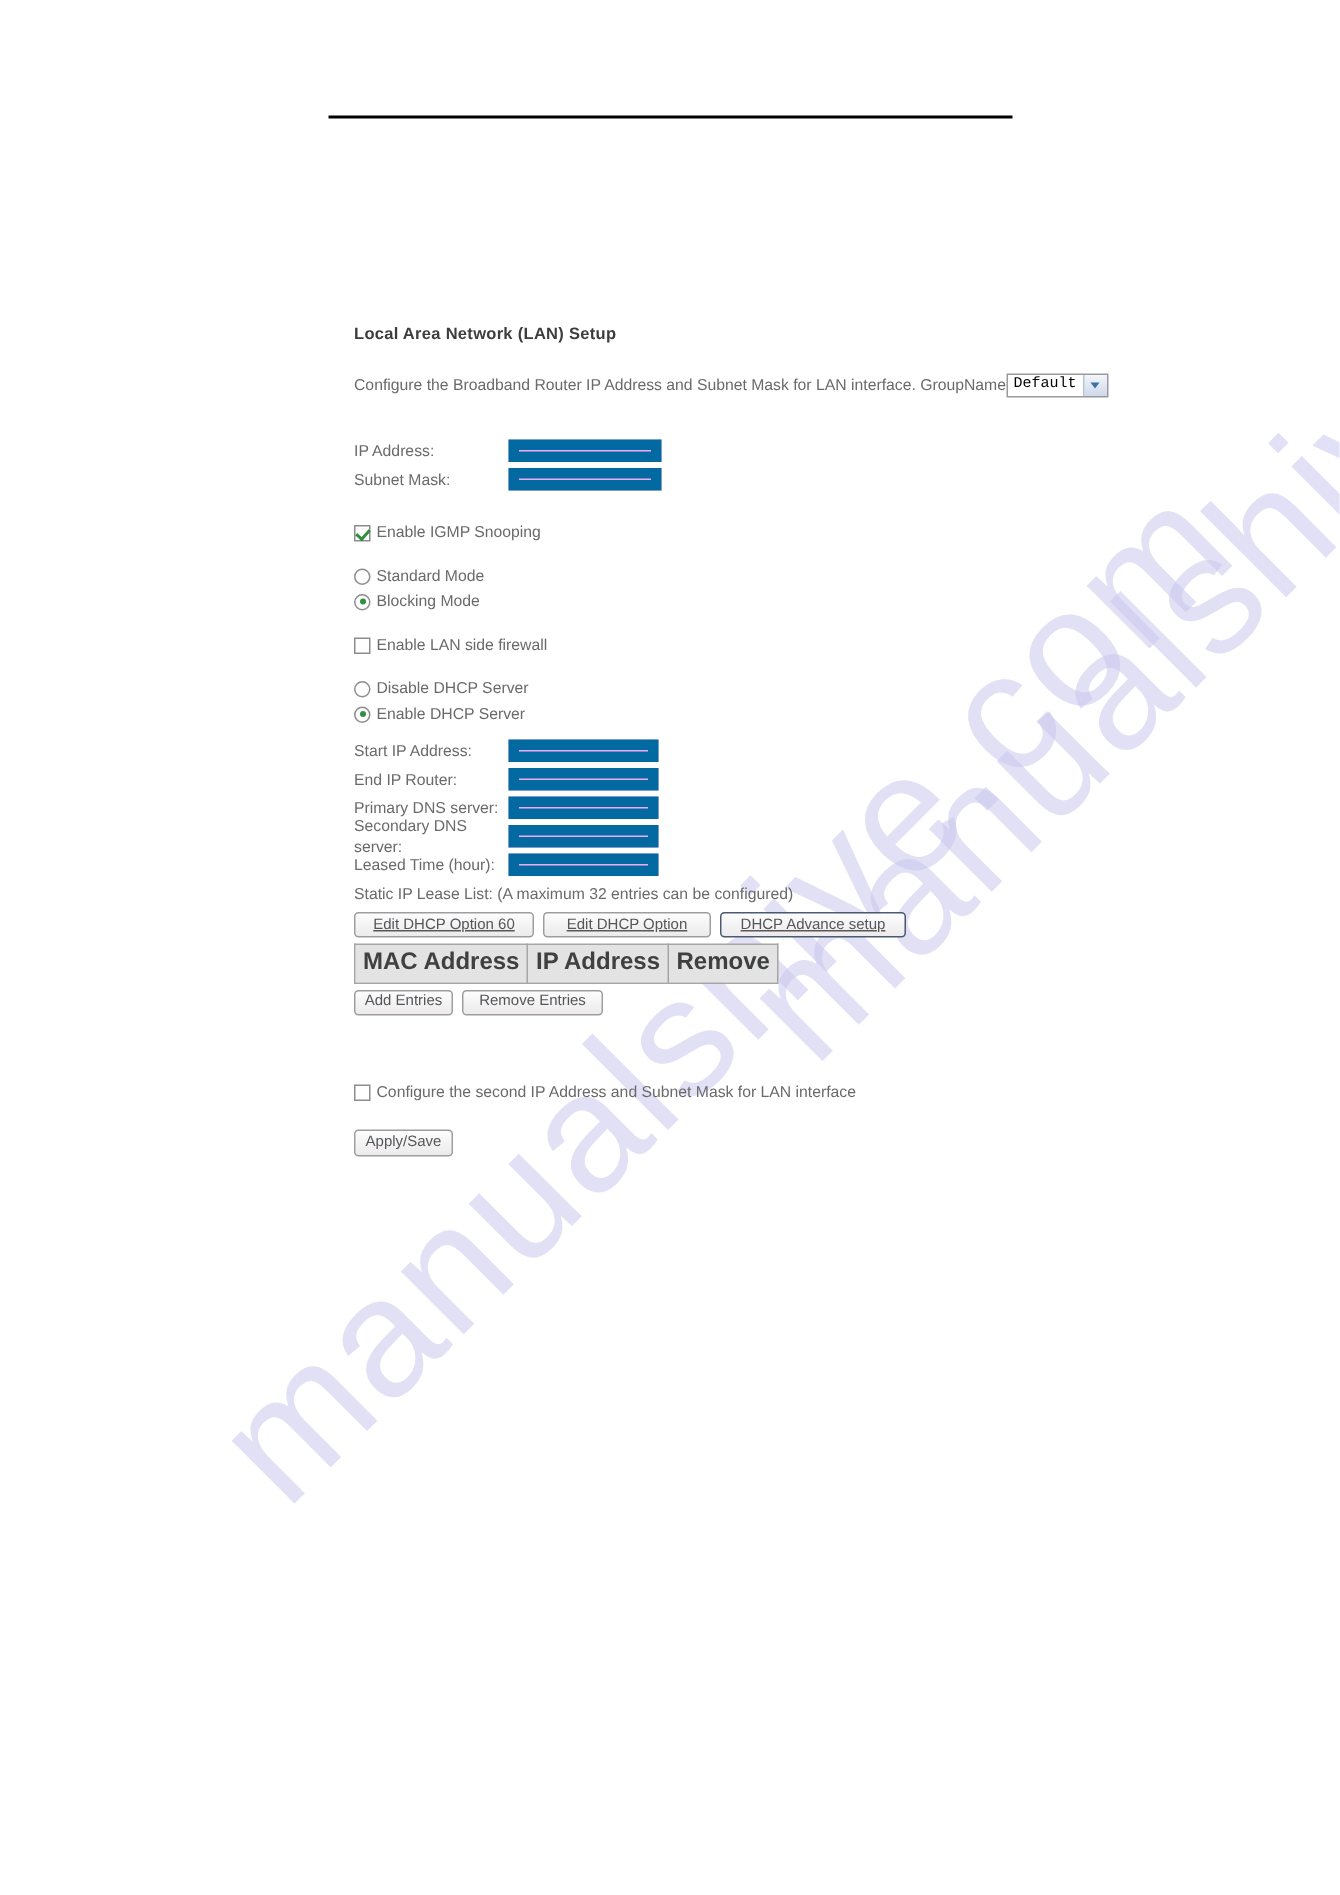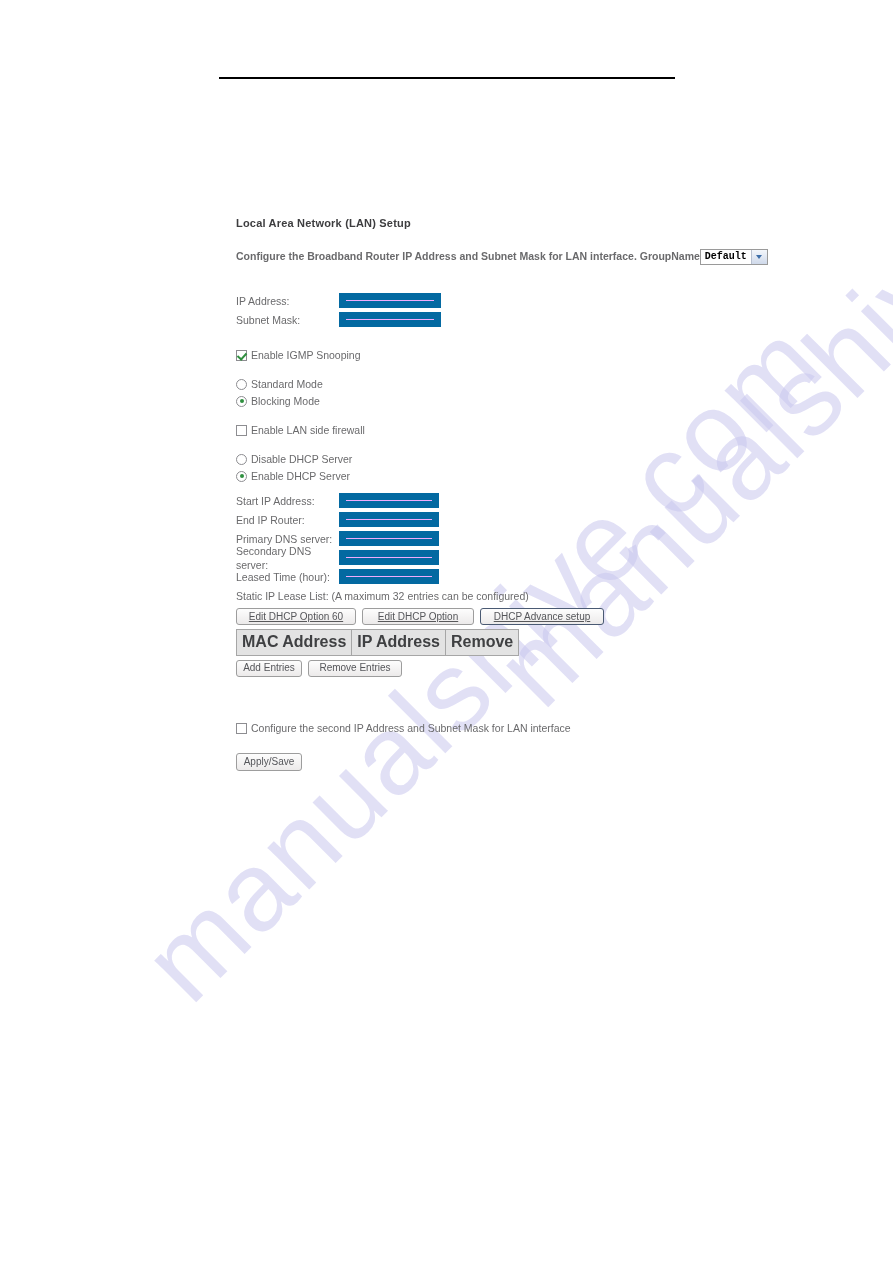--- a/index.html
+++ b/index.html
@@ -69,23 +69,23 @@
   .section-title {
     font-size: 11px;
     font-weight: bold;
     color: #3d3d3f;
     letter-spacing: 0.2px;
     margin: 0 0 18px 0;
   }
 
   .intro-row {
     display: flex;
+    align-items: center;
     margin-bottom: 15px;
     white-space: nowrap;
-    font-weight: bold;
   }
   .intro-text { font-size: 10.5px; color: #6a6a6c; }
 
   
   .select-box {
     display: inline-flex;
     align-items: stretch;
     height: 16px;
     border: 1px solid #9a9a9a;
     background: #ffffff;

